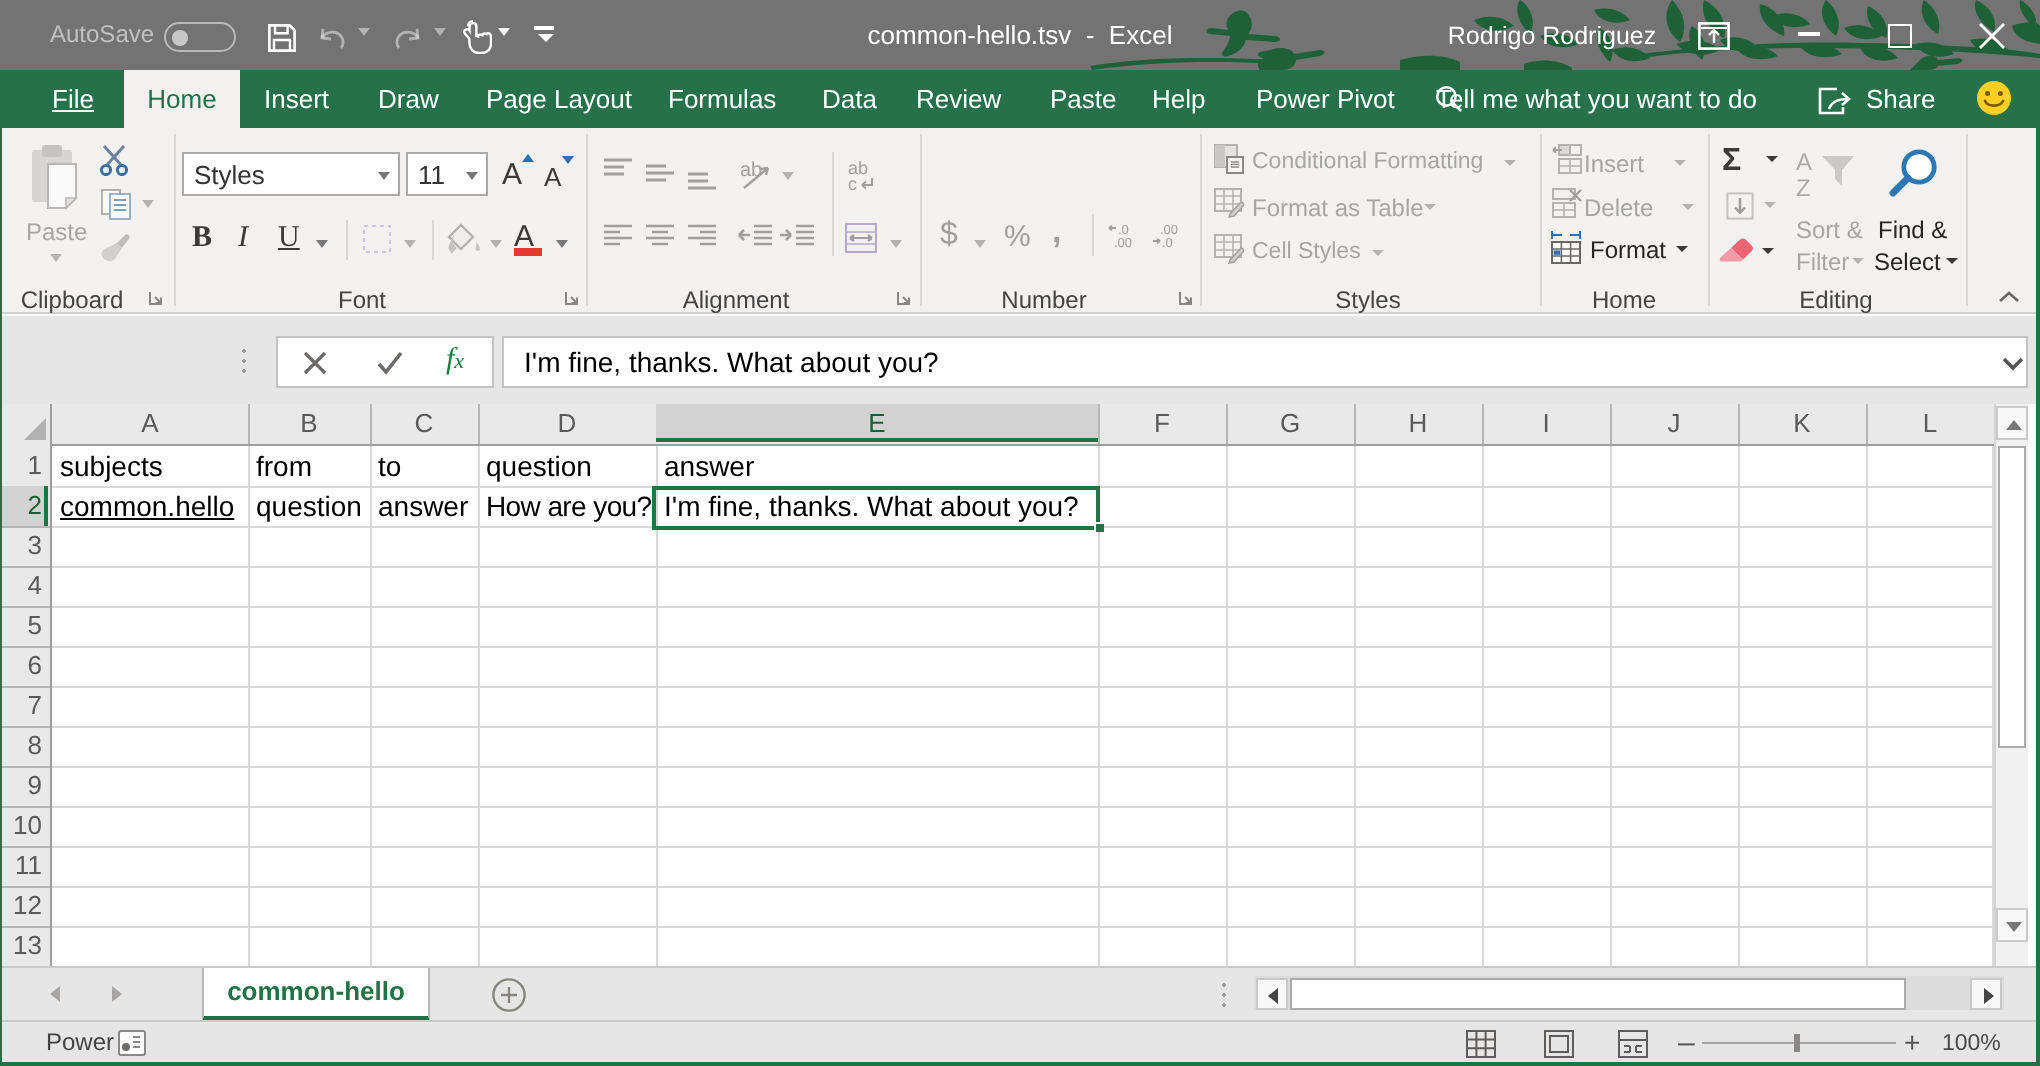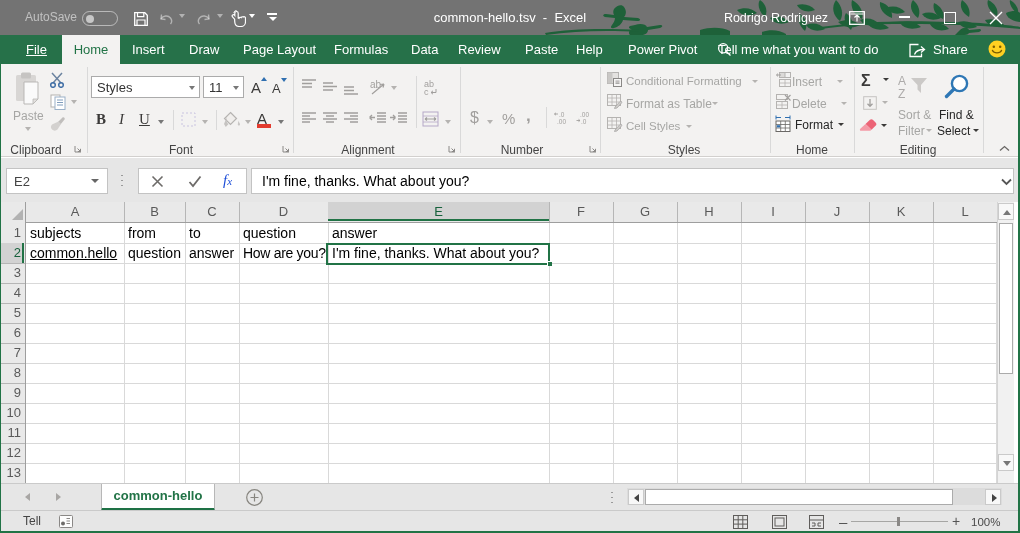--- a/index.html
+++ b/index.html
@@ -386,33 +386,29 @@
     <div class="rtext on" style="left:939px;top:44px;">Find &amp;</div>
     <div class="rtext on" style="left:937px;top:60px;">Select</div>
     <div class="abs" style="left:973px;top:65px;width:0;height:0;border-left:3px solid transparent;border-right:3px solid transparent;border-top:3.5px solid #3b3a39;"></div>
     <div class="rlabel" style="left:890px;width:56px;">Editing</div>
     <div class="rsep" style="left:983px"></div>
     <svg class="abs" style="left:999px;top:81px" width="11" height="7" viewBox="0 0 11 7">
       <path d="M1 5.5 L5.5 1.5 L10 5.5" fill="none" stroke="#6a6866" stroke-width="1.3"></path>
     </svg>
   </div>
   <div class="abs" id="fbar">
-    <div class="fbox" style="left:6px;top:10px;width:102px;height:26px;">
-      <div class="abs" style="left:7px;top:5px;font-size:13px;color:#444;">E2</div>
-      <div class="abs" style="left:84px;top:10px;width:0;height:0;border-left:4px solid transparent;border-right:4px solid transparent;border-top:4.5px solid #666;"></div>
-    </div>
     <div class="abs" style="left:121px;top:15px;width:2px;height:16px;background-image:radial-gradient(circle, #9a9a9a 1px, transparent 1px);background-size:2px 5px;"></div>
     <div class="fbox" style="left:138px;top:10px;width:109px;height:26px;">
       <svg class="abs" style="left:12px;top:6px" width="13" height="13" viewBox="0 0 13 13">
           <path d="M1.5 1.5 L11.5 11.5 M11.5 1.5 L1.5 11.5" stroke="#6d6b69" stroke-width="1.6"></path>
         </svg>
       <svg class="abs" style="left:49px;top:6px" width="14" height="13" viewBox="0 0 14 13">
           <path d="M1.5 7 L5 11 L12.5 1.5" fill="none" stroke="#6d6b69" stroke-width="1.8"></path>
         </svg>
-      <div class="abs" style="left:84px;top:3px;font-size:15px;font-style:italic;font-family:'Liberation Serif',serif;color:#1d4ed8;">f<span style="font-size:11px;">x</span></div>
+      <div class="abs" style="left:84px;top:3px;font-size:15px;font-style:italic;font-family:'Liberation Serif',serif;color:#15803d;">f<span style="font-size:11px;">x</span></div>
     </div>
     <div class="fbox" style="left:251px;top:10px;width:763px;height:26px;">
       <div class="abs" style="left:10px;top:4px;font-size:14px;color:#000;">I'm fine, thanks. What about you?</div>
       <svg class="abs" style="left:749px;top:9px" width="11" height="8" viewBox="0 0 11 8">
           <path d="M1 1.5 L5.5 6 L10 1.5" fill="none" stroke="#555" stroke-width="1.8"></path>
         </svg>
     </div>
   </div>
 
   <div class="abs" id="grid">
@@ -503,21 +499,21 @@
     <div class="abs sbtn" style="left:628px;top:4.5px;width:16px;height:16px;">
       <div class="abs" style="left:5px;top:4px;width:0;height:0;border-top:4px solid transparent;border-bottom:4px solid transparent;border-right:5px solid #444;"></div>
     </div>
     <div class="abs" style="left:645px;top:4.5px;width:308px;height:16px;background:#fff;border:1px solid #ababab;"></div>
     <div class="abs sbtn" style="left:985px;top:4.5px;width:16px;height:16px;">
       <div class="abs" style="left:6px;top:4px;width:0;height:0;border-top:4px solid transparent;border-bottom:4px solid transparent;border-left:5px solid #444;"></div>
     </div>
   </div>
 
   <div class="abs" id="statusbar">
-    <div class="abs" style="left:23px;top:3px;">Tell</div>
+    <div class="abs" style="left:23px;top:3px;">Power</div>
     <svg class="abs" style="left:59px;top:4px" width="14" height="13" viewBox="0 0 14 13">
       <rect x="0.5" y="0.5" width="13" height="12" rx="1" fill="#fdfdfd" stroke="#8a8886"></rect>
       <circle cx="4" cy="8.5" r="2" fill="#6d6b69"></circle>
       <path d="M7.5 3.5 L11 3.5 M7.5 6 L11 6 M7.5 8.5 L11 8.5" stroke="#8a8886" stroke-width="1"></path>
     </svg>
     <svg class="abs" style="left:733px;top:4px" width="15" height="14" viewBox="0 0 15 14">
       <rect x="0.5" y="0.5" width="14" height="13" fill="none" stroke="#5f5d5b" stroke-width="1"></rect>
       <path d="M0.5 4.8 H14.5 M0.5 9.1 H14.5 M5.2 0.5 V13.5 M9.8 0.5 V13.5" stroke="#5f5d5b" stroke-width="1"></path>
     </svg>
     <svg class="abs" style="left:772px;top:4px" width="15" height="14" viewBox="0 0 15 14">

